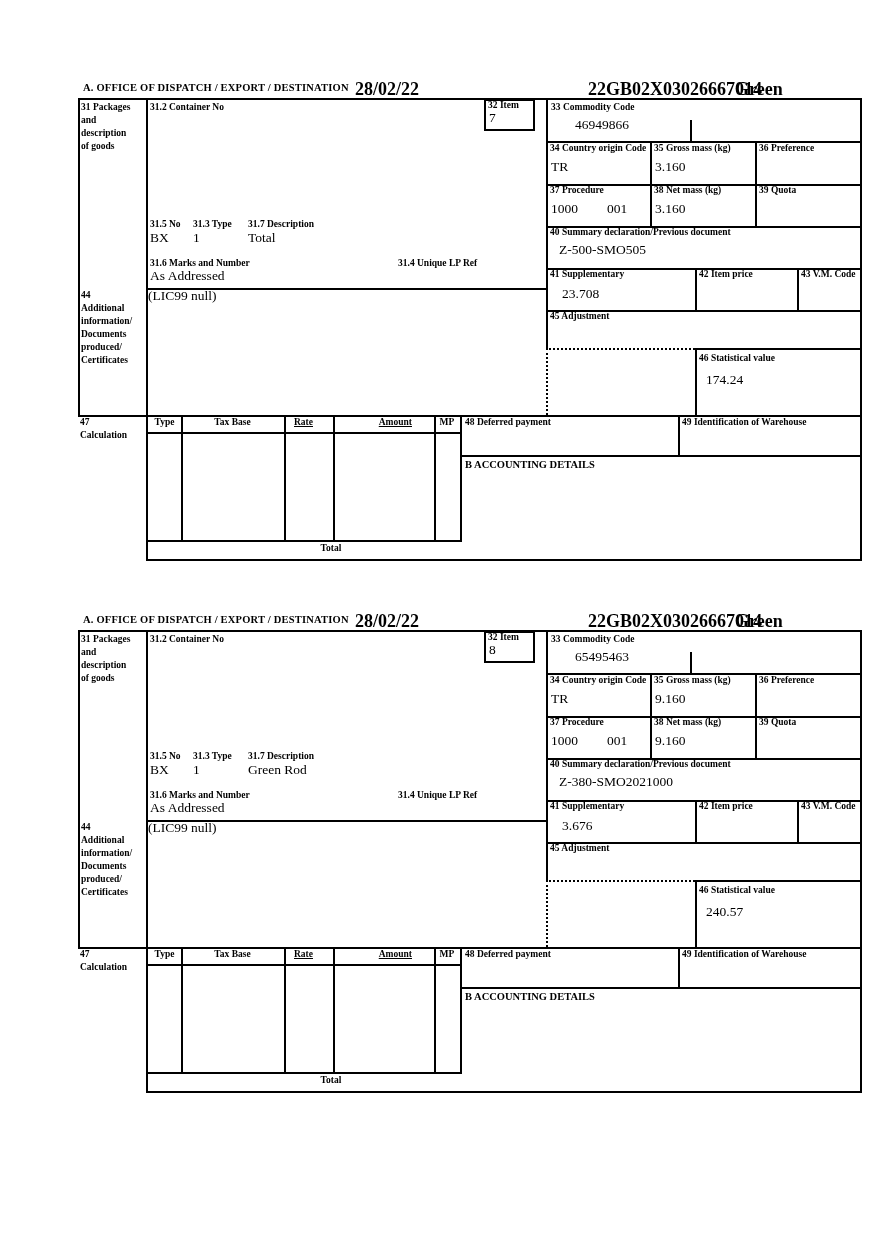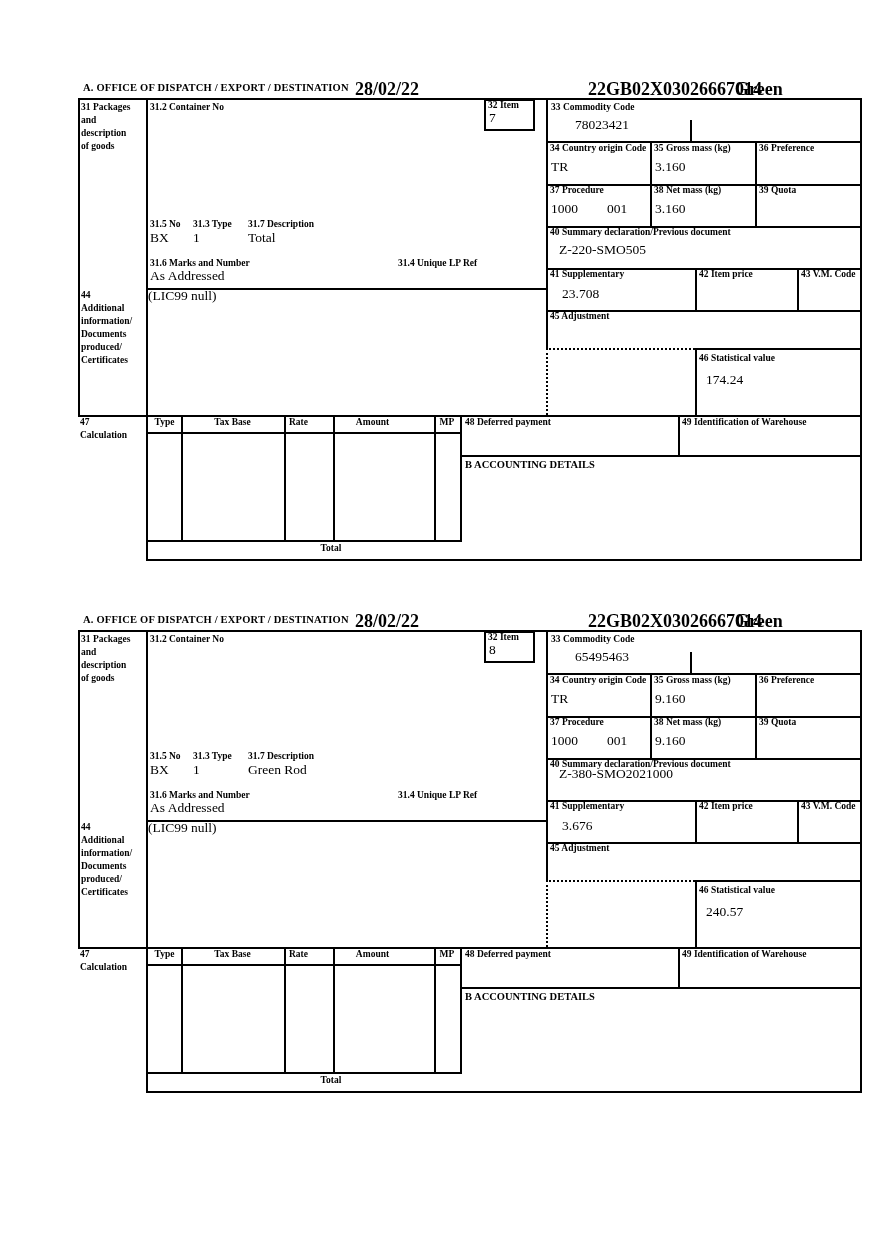--- a/index.html
+++ b/index.html
@@ -6,21 +6,21 @@
   #page{position:relative;width:882px;height:1250px;background:#ffffff;overflow:hidden;
         font-family:"Liberation Serif","DejaVu Serif",serif;color:#000;}
   .section{position:absolute;left:0;width:882px;height:490px;}
   .t{position:absolute;white-space:nowrap;line-height:1.05;}
   .office{font-size:10.5px;font-weight:bold;letter-spacing:0.2px;}
   .hdrval{font-size:18px;font-weight:bold;}
   .lbl{font-size:9.5px;font-weight:bold;}
   .val{font-size:13.5px;}
   .bacc{font-size:10.5px;font-weight:bold;}
   .ctr{text-align:center;}
-  .rgt{text-align:center;padding-right:20px;box-sizing:border-box;}
+  .rgt{text-align:right;padding-right:20px;box-sizing:border-box;text-decoration:underline;}
   .hl{position:absolute;height:2px;background:#000;}
   .vl{position:absolute;width:2px;background:#000;}
   .hdot{position:absolute;height:0;border-top:2px dotted #000;}
   .vdot{position:absolute;width:0;border-left:2px dotted #000;}
   .box32{position:absolute;left:484px;top:21px;width:47px;height:28px;border:2px solid #000;}
 </style>
 </head>
 <body>
 
 <div id="page">
@@ -68,36 +68,36 @@
     <div class="t lbl" style="left:81px;top:25px">31 Packages</div>
     <div class="t lbl" style="left:81px;top:38px">and</div>
     <div class="t lbl" style="left:81px;top:51px">description</div>
     <div class="t lbl" style="left:81px;top:64px">of goods</div>
 
     <div class="t lbl" style="left:150px;top:25px">31.2 Container No</div>
     <div class="t lbl" style="left:488px;top:23px">32 Item</div>
     <div class="t val" style="left:489px;top:33px">7</div>
 
     <div class="t lbl" style="left:551px;top:25px">33 Commodity Code</div>
-    <div class="t val" style="left:575px;top:40px">78023421</div>
+    <div class="t val" style="left:575px;top:40px">46949866</div>
     <div class="t lbl" style="left:550px;top:66px">34 Country origin Code</div>
     <div class="t val" style="left:551px;top:82px">TR</div>
     <div class="t lbl" style="left:654px;top:66px">35 Gross mass (kg)</div>
     <div class="t val" style="left:655px;top:82px">3.160</div>
     <div class="t lbl" style="left:759px;top:66px">36 Preference</div>
 
     <div class="t lbl" style="left:550px;top:108px">37 Procedure</div>
     <div class="t val" style="left:551px;top:124px">1000</div>
     <div class="t val" style="left:607px;top:124px">001</div>
     <div class="t lbl" style="left:654px;top:108px">38 Net mass (kg)</div>
     <div class="t val" style="left:655px;top:124px">3.160</div>
     <div class="t lbl" style="left:759px;top:108px">39 Quota</div>
 
     <div class="t lbl" style="left:550px;top:150px">40 Summary declaration/Previous document</div>
-    <div class="t val" style="left:559px;top:165px">Z-220-SMO505</div>
+    <div class="t val" style="left:559px;top:165px">Z-500-SMO505</div>
 
     <div class="t lbl" style="left:550px;top:192px">41 Supplementary</div>
     <div class="t val" style="left:562px;top:209px">23.708</div>
     <div class="t lbl" style="left:699px;top:192px">42 Item price</div>
     <div class="t lbl" style="left:801px;top:192px">43 V.M. Code</div>
 
     <div class="t lbl" style="left:150px;top:142px">31.5 No</div>
     <div class="t lbl" style="left:193px;top:142px">31.3 Type</div>
     <div class="t lbl" style="left:248px;top:142px">31.7 Description</div>
     <div class="t val" style="left:150px;top:153px">BX</div>
@@ -192,21 +192,21 @@
     <div class="t lbl" style="left:759px;top:66px">36 Preference</div>
 
     <div class="t lbl" style="left:550px;top:108px">37 Procedure</div>
     <div class="t val" style="left:551px;top:124px">1000</div>
     <div class="t val" style="left:607px;top:124px">001</div>
     <div class="t lbl" style="left:654px;top:108px">38 Net mass (kg)</div>
     <div class="t val" style="left:655px;top:124px">9.160</div>
     <div class="t lbl" style="left:759px;top:108px">39 Quota</div>
 
     <div class="t lbl" style="left:550px;top:150px">40 Summary declaration/Previous document</div>
-    <div class="t val" style="left:559px;top:157px">Z-380-SMO2021000</div>
+    <div class="t val" style="left:559px;top:165px">Z-380-SMO2021000</div>
 
     <div class="t lbl" style="left:550px;top:192px">41 Supplementary</div>
     <div class="t val" style="left:562px;top:209px">3.676</div>
     <div class="t lbl" style="left:699px;top:192px">42 Item price</div>
     <div class="t lbl" style="left:801px;top:192px">43 V.M. Code</div>
 
     <div class="t lbl" style="left:150px;top:142px">31.5 No</div>
     <div class="t lbl" style="left:193px;top:142px">31.3 Type</div>
     <div class="t lbl" style="left:248px;top:142px">31.7 Description</div>
     <div class="t val" style="left:150px;top:153px">BX</div>

